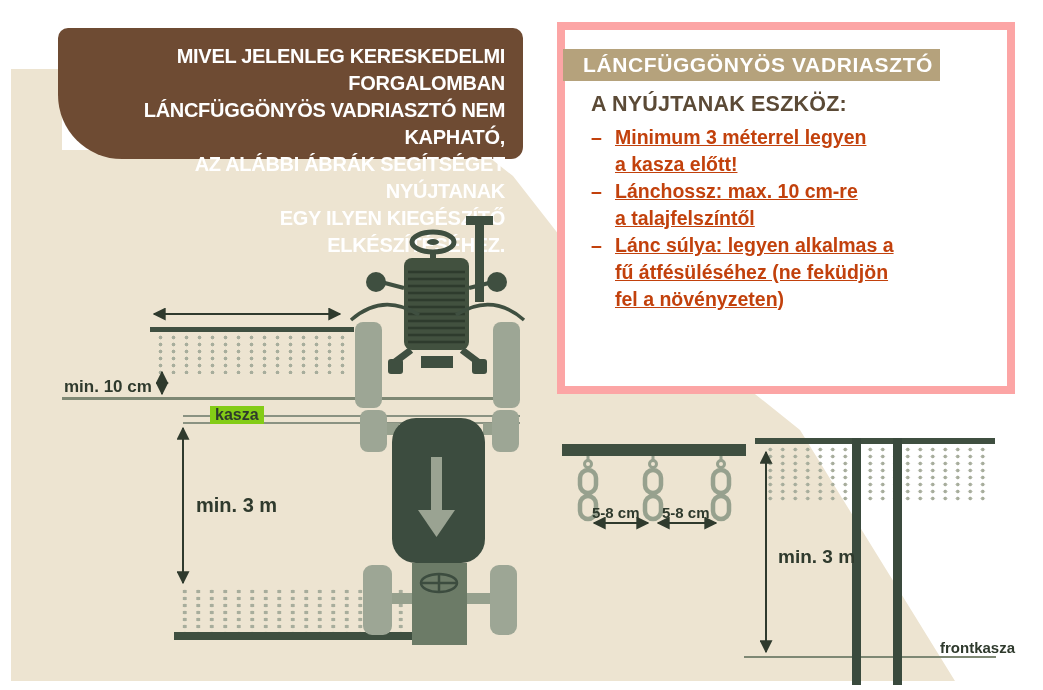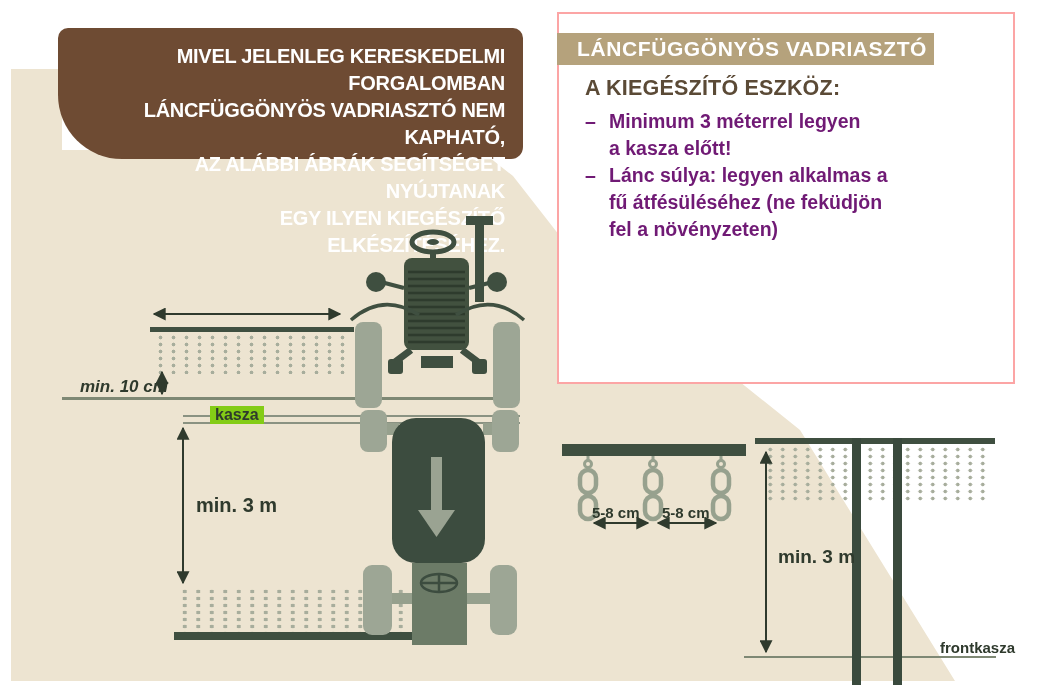--- a/index.html
+++ b/index.html
@@ -15,57 +15,57 @@
   
   .intro {
     position:absolute; left:58px; top:28px; width:465px; height:131px;
     background:#6E4B33; border-radius:10px 10px 12px 64px; z-index:2;
     color:#ffffff; font-weight:bold; font-size:20px; line-height:27px;
     text-align:right; box-sizing:border-box; padding:15px 18px 0 46px;
     white-space:pre-line; letter-spacing:-0.3px;
   }
   
   .panel {
-    position:absolute; left:557px; top:12px; width:458px; height:372px;
-    background:#ffffff; border:2px solid #fca5a5; box-sizing:border-box; z-index:2;
+    position:absolute; left:557px; top:22px; width:458px; height:372px;
+    background:#ffffff; border:8px solid #fca5a5; box-sizing:border-box; z-index:2;
   }
   .panel-bar {
     position:absolute; left:-2px; top:19px; width:377px; height:32px;
     background:#B5A27C; color:#ffffff; font-weight:bold; font-size:21px;
     line-height:32px; padding-left:20px; box-sizing:border-box; letter-spacing:0.6px;
     white-space:nowrap;
   }
   .panel-sub {
     position:absolute; left:26px; top:62px; color:#5B4A36;
     font-weight:bold; font-size:21.5px; letter-spacing:0.2px; white-space:nowrap;
   }
   .panel ul { position:absolute; left:26px; top:94px; margin:0; padding:0; list-style:none; width:400px; }
   .panel li {
     position:relative; padding-left:24px; white-space:pre-line;
-    color:#701a75; font-weight:600; font-size:19.5px; line-height:27px;
+    color:#c2410c; font-weight:600; font-size:19.5px; line-height:27px;text-decoration:underline;
   }
   .panel li::before { content:"–"; position:absolute; left:0; top:0; }
   
   .bar  { position:absolute; background:#3F4F40; z-index:1; }
   .line { position:absolute; background:#7E8874; z-index:1; }
   .chains {
     position:absolute; z-index:1;
     background-image: radial-gradient(circle, #A7AD9C 1.8px, rgba(0,0,0,0) 2.1px);
   }
   .chains.front   { left:154px; top:334px; width:196px; height:40px; background-size:13px 7px; }
   .chains.topview { left:178px; top:588px; width:246px; height:46px; background-size:13.5px 7px; }
   .chains.right   { left:764px; top:446px; width:226px; height:56px; background-size:12.5px 7px; }
   .mower-bar {
     position:absolute; left:183px; top:415px; width:337px; height:9px; z-index:1;
     border-top:2.5px solid #8A9282; border-bottom:2.5px solid #8A9282; box-sizing:border-box;
   }
   .post { position:absolute; width:9px; background:#3A4A3D; z-index:2; }
   .dlabel { position:absolute; color:#2F3A2D; font-weight:bold; z-index:4; white-space:pre-line; }
   .lbl-width   { left:150px; top:251px; font-size:16px; line-height:20.5px; }
-  .lbl-min10   { left:80px;  top:377px; font-size:17px;font-style:italic; }
+  .lbl-min10   { left:64px;  top:377px; font-size:17px; }
   .lbl-kasza   { left:210px; top:406px; font-size:16px; background:#84cc16; padding:0 5px; }
   .lbl-min3a   { left:196px; top:494px; font-size:20px; }
   .lbl-58a     { left:592px; top:504px; font-size:15px; }
   .lbl-58b     { left:662px; top:504px; font-size:15px; }
   .lbl-min3b   { left:778px; top:546px; font-size:19px; }
   .lbl-frontk  { left:940px; top:639px; font-size:15px; }
   svg.tractor  { position:absolute; z-index:2; }
   svg.overlay  { position:absolute; left:0; top:0; z-index:3; pointer-events:none; }
 </style>
 </head>
@@ -75,24 +75,26 @@
 
   <div class="beige-bg"></div>
 
   <div class="intro">MIVEL JELENLEG KERESKEDELMI FORGALOMBAN
 LÁNCFÜGGÖNYÖS VADRIASZTÓ NEM KAPHATÓ,
 AZ ALÁBBI ÁBRÁK SEGÍTSÉGET NYÚJTANAK
 EGY ILYEN KIEGÉSZÍTŐ ELKÉSZÍTÉSÉHEZ.</div>
 
   <div class="panel">
     <div class="panel-bar">LÁNCFÜGGÖNYÖS VADRIASZTÓ</div>
-    <div class="panel-sub">A KIEGÉSZÍTŐ ESZKÖZ:</div>
+    <div class="panel-sub">A NYÚJTANAK ESZKÖZ:</div>
     <ul>
       <li>Minimum 3 méterrel legyen
 a kasza előtt!</li>
+      <li>Lánchossz: max. 10 cm-re
+a talajfelszíntől</li>
       <li>Lánc súlya: legyen alkalmas a
 fű átfésüléséhez (ne feküdjön
 fel a növényzeten)</li>
     </ul>
   </div>
 
   <div class="bar" style="left:150px; top:327px; width:204px; height:5px;"></div>
   <div class="chains front"></div>
   <div class="line" style="left:62px; top:397px; width:458px; height:3px;"></div>
   <div class="dlabel lbl-min10">min. 10 cm</div>

